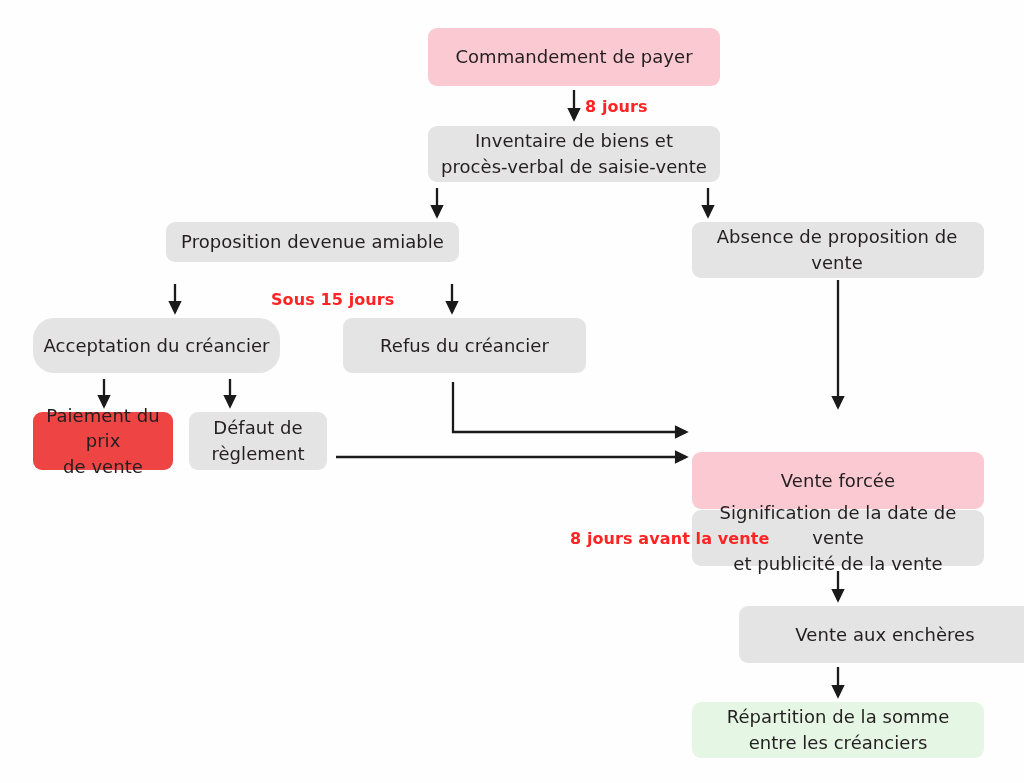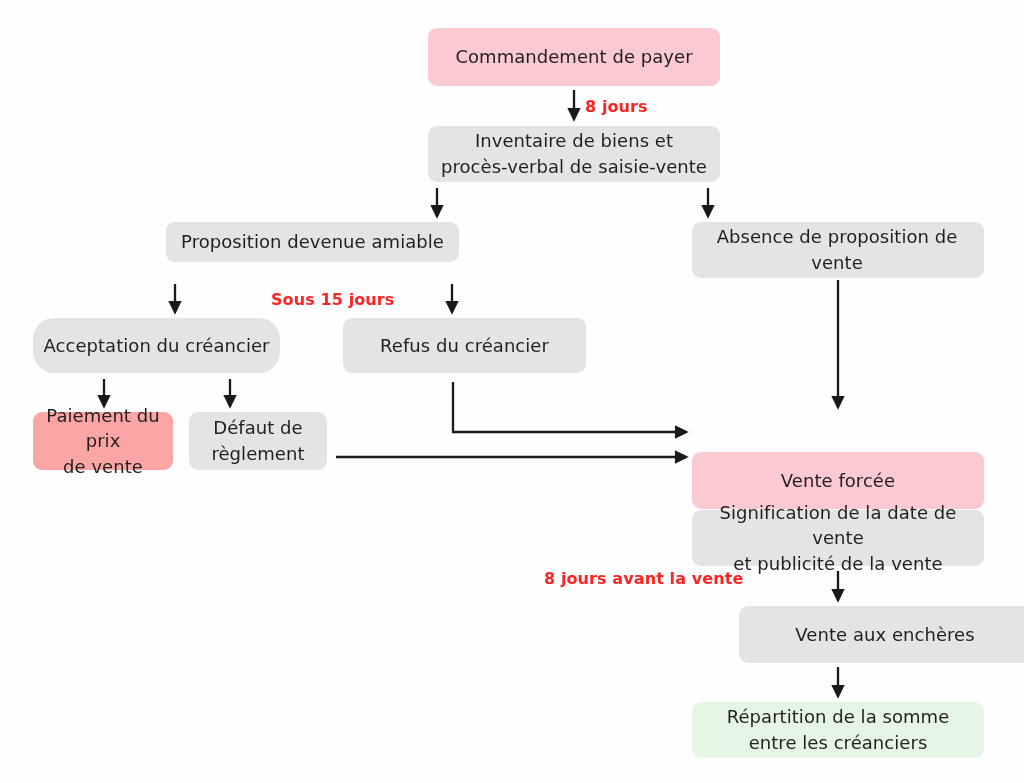--- a/index.html
+++ b/index.html
@@ -75,24 +75,24 @@
       <line x1="838" y1="667" x2="838" y2="696"></line>
     </g>
   </svg>
 
   <div class="node pink" style="left: 428px; top: 28px; width: 292px; height: 58px; background: rgb(251, 201, 209);">Commandement de payer</div>
   <div class="node gray" style="left: 428px; top: 126px; width: 292px; height: 56px; background: rgb(228, 228, 228);">Inventaire de biens et<br>procès-verbal de saisie-vente</div>
   <div class="node gray" style="left: 166px; top: 222px; width: 293px; height: 40px; background: rgb(228, 228, 228);">Proposition devenue amiable</div>
   <div class="node gray" style="left: 692px; top: 222px; width: 292px; height: 56px; background: rgb(228, 228, 228); padding-left: 8px;">Absence de proposition de vente</div>
   <div class="node gray" style="left: 33px; top: 318px; width: 247px; height: 55px; background: rgb(228, 228, 228); border-radius: 21px;">Acceptation du créancier</div>
   <div class="node gray" style="left: 343px; top: 318px; width: 243px; height: 55px; background: rgb(228, 228, 228);">Refus du créancier</div>
-  <div class="node green" style="left: 33px; top: 412px; width: 140px; height: 58px; background: #fca5a5;">Paiement du prix<br>de vente</div>
+  <div class="node green" style="left: 33px; top: 412px; width: 140px; height: 58px; background: #ef4444;">Paiement du prix<br>de vente</div>
   <div class="node gray" style="left: 189px; top: 412px; width: 138px; height: 58px; background: rgb(228, 228, 228);">Défaut de<br>règlement</div>
   <div class="node pink" style="left: 692px; top: 413px; width: 292px; height: 57px; background: rgb(251, 201, 209); margin-top: 39px;">Vente forcée</div>
   <div class="node gray" style="left: 692px; top: 510px; width: 292px; height: 56px; background: rgb(228, 228, 228);">Signification de la date de vente<br>et publicité de la vente</div>
   <div class="node gray" style="left: 692px; top: 606px; width: 292px; height: 57px; background: rgb(228, 228, 228); margin-left: 47px;">Vente aux enchères</div>
   <div class="node green" style="left: 692px; top: 702px; width: 292px; height: 56px; background: rgb(229, 247, 228);">Répartition de la somme<br>entre les créanciers</div>
 
   <div class="edge-label" style="left: 585px; top: 97px; color: rgb(255, 36, 36);">8 jours</div>
   <div class="edge-label" style="left: 271px; top: 290px; color: rgb(255, 36, 36);">Sous 15 jours</div>
-  <div class="edge-label" style="left: 544px; top: 529px; color: rgb(255, 36, 36); margin-top: 40px;">8 jours avant la vente</div>
+  <div class="edge-label" style="left: 570px; top: 529px; color: rgb(255, 36, 36);">8 jours avant la vente</div>
 
 </div>
 
 </body></html>

